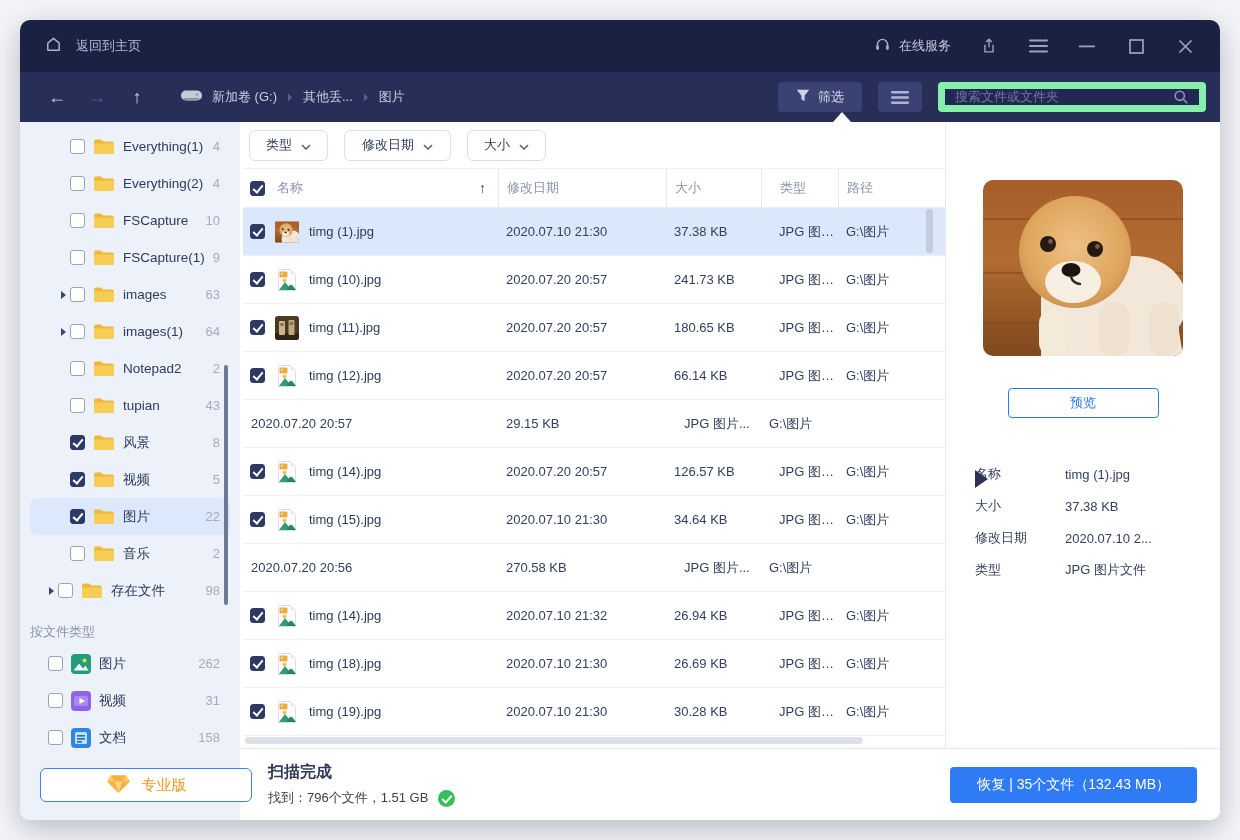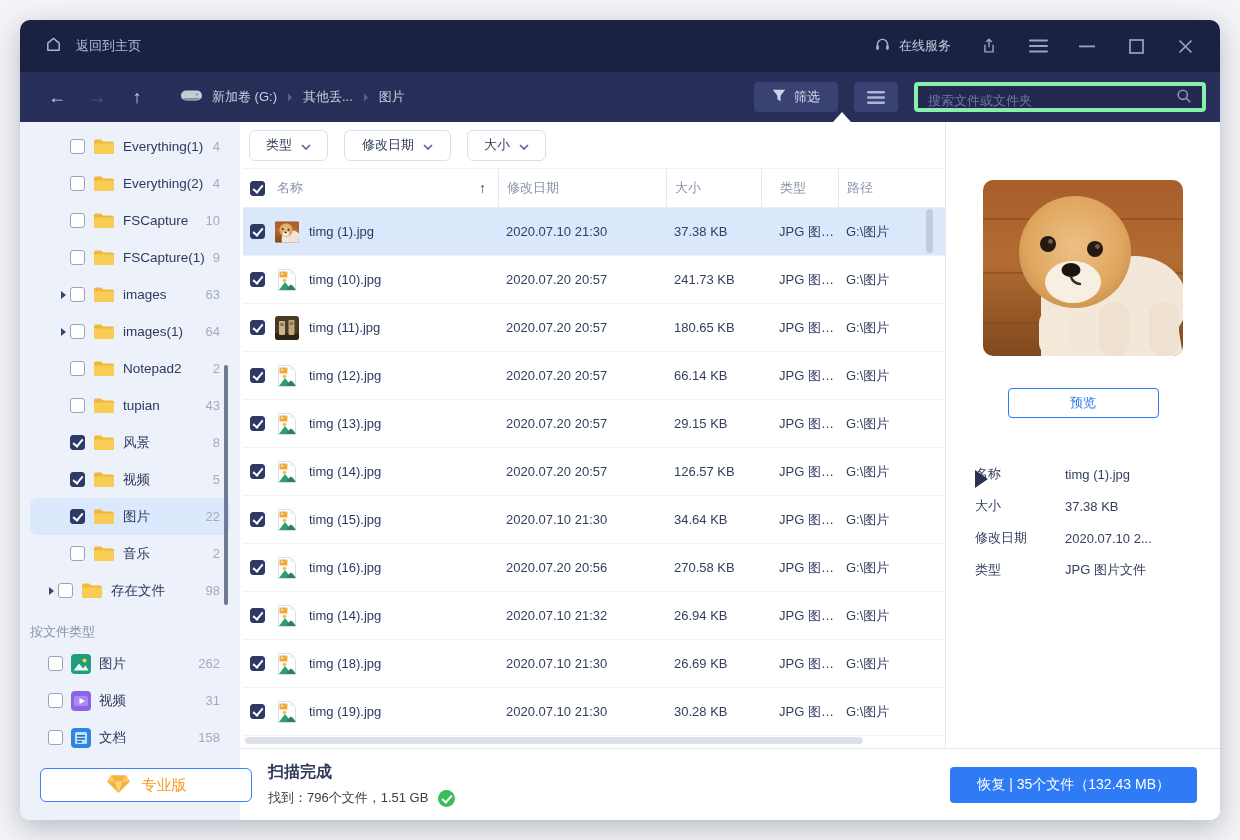--- a/index.html
+++ b/index.html
@@ -23,22 +23,22 @@
   .nav-arrow { font-size:18px; color:#c9cfe3; width:22px; text-align:center; cursor:pointer; }
   .nav-arrow.fwd { color:#545c8b; }
   .nav-arrow + .nav-arrow { margin-left:18px; }
   .breadcrumb { display:flex; align-items:center; gap:10px; margin-left:32px; }
   .crumb { display:flex; align-items:center; gap:9px; font-size:13px; color:#c7cde2; cursor:pointer; white-space:nowrap; }
   .filter-btn { margin-left:auto; width:84px; height:30px; background:#3a4273; border-radius:4px;
                 display:flex; align-items:center; justify-content:center; gap:8px; cursor:pointer; }
   .filter-btn span { font-size:13px; color:#d9def0; }
   .view-btn { margin-left:16px; width:44px; height:30px; background:#3a4273; border-radius:4px;
               display:flex; align-items:center; justify-content:center; cursor:pointer; }
-  .searchbox { margin-left:16px; width:292px; height:30px; background:#222850; border:4px solid #86efac;
-               border-radius:4px; display:flex; align-items:flex-end; padding:0 10px; }
+  .searchbox { margin-left:16px; width:268px; height:30px; background:#222850; border:7px solid #86efac;
+               border-radius:4px; display:flex; align-items:flex-start; padding:0 10px; }
   .searchbox input { flex:1; background:transparent; border:none; outline:none; font-size:13px; color:#cfd5ea;
                      font-family:inherit; }
   .searchbox input::placeholder { color:#6f78a4; }
   .popover-arrow { position:absolute; left:813px; bottom:0; width:0; height:0;
                    border-left:9px solid transparent; border-right:9px solid transparent; border-bottom:10px solid #fff; }
 
   
   .content { flex:1; display:flex; min-height:0; }
 
   
@@ -588,98 +588,68 @@
                     </svg>
                   </span>
                   <span>timg (12).jpg</span>
                 </div>
                 <div class="cell">2020.07.20 20:57</div>
                 <div class="cell">66.14 KB</div>
                 <div class="cell type">JPG 图片...</div>
                 <div class="cell">G:\图片</div>
               </div>
               <div class="grid5 row">
+                <div class="cell">2020.07.20 20:57</div>
+                <div class="cell">29.15 KB</div>
+                <div class="cell type">JPG 图片...</div>
+                <div class="cell">G:\图片</div>
+              </div>
+              <div class="grid5 row">
                 <div class="cell name">
                   <span class="cb on"></span>
                   <span class="thumb">
                     <svg viewBox="0 0 24 24">
                       <path d="M3.5 1.5 h12 l5 5 v16 h-17 z" fill="#fff" stroke="#d9dee9"></path>
                       <path d="M15.5 1.5 l5 5 h-5 z" fill="#e9edf4"></path>
                       <rect x="4.5" y="3.5" width="8" height="6" rx="1.2" fill="#f2a93e"></rect>
                       <circle cx="7" cy="5.8" r="1" fill="#fde8c0"></circle>
                       <circle cx="9.5" cy="12.5" r="1.8" fill="#f5b93c"></circle>
                       <path d="M4 22 l6-8 4.5 5.5 2.5-3 4 5.5z" fill="#2f9e78"></path>
                       <path d="M11 22 l4.5-5.5 5 5.5z" fill="#27826a"></path>
                     </svg>
                   </span>
-                  <span>timg (13).jpg</span>
+                  <span>timg (14).jpg</span>
                 </div>
                 <div class="cell">2020.07.20 20:57</div>
-                <div class="cell">29.15 KB</div>
+                <div class="cell">126.57 KB</div>
                 <div class="cell type">JPG 图片...</div>
                 <div class="cell">G:\图片</div>
               </div>
               <div class="grid5 row">
                 <div class="cell name">
                   <span class="cb on"></span>
                   <span class="thumb">
                     <svg viewBox="0 0 24 24">
                       <path d="M3.5 1.5 h12 l5 5 v16 h-17 z" fill="#fff" stroke="#d9dee9"></path>
                       <path d="M15.5 1.5 l5 5 h-5 z" fill="#e9edf4"></path>
                       <rect x="4.5" y="3.5" width="8" height="6" rx="1.2" fill="#f2a93e"></rect>
                       <circle cx="7" cy="5.8" r="1" fill="#fde8c0"></circle>
                       <circle cx="9.5" cy="12.5" r="1.8" fill="#f5b93c"></circle>
                       <path d="M4 22 l6-8 4.5 5.5 2.5-3 4 5.5z" fill="#2f9e78"></path>
                       <path d="M11 22 l4.5-5.5 5 5.5z" fill="#27826a"></path>
                     </svg>
                   </span>
-                  <span>timg (14).jpg</span>
-                </div>
-                <div class="cell">2020.07.20 20:57</div>
-                <div class="cell">126.57 KB</div>
-                <div class="cell type">JPG 图片...</div>
-                <div class="cell">G:\图片</div>
-              </div>
-              <div class="grid5 row">
-                <div class="cell name">
-                  <span class="cb on"></span>
-                  <span class="thumb">
-                    <svg viewBox="0 0 24 24">
-                      <path d="M3.5 1.5 h12 l5 5 v16 h-17 z" fill="#fff" stroke="#d9dee9"></path>
-                      <path d="M15.5 1.5 l5 5 h-5 z" fill="#e9edf4"></path>
-                      <rect x="4.5" y="3.5" width="8" height="6" rx="1.2" fill="#f2a93e"></rect>
-                      <circle cx="7" cy="5.8" r="1" fill="#fde8c0"></circle>
-                      <circle cx="9.5" cy="12.5" r="1.8" fill="#f5b93c"></circle>
-                      <path d="M4 22 l6-8 4.5 5.5 2.5-3 4 5.5z" fill="#2f9e78"></path>
-                      <path d="M11 22 l4.5-5.5 5 5.5z" fill="#27826a"></path>
-                    </svg>
-                  </span>
                   <span>timg (15).jpg</span>
                 </div>
                 <div class="cell">2020.07.10 21:30</div>
                 <div class="cell">34.64 KB</div>
                 <div class="cell type">JPG 图片...</div>
                 <div class="cell">G:\图片</div>
               </div>
               <div class="grid5 row">
-                <div class="cell name">
-                  <span class="cb on"></span>
-                  <span class="thumb">
-                    <svg viewBox="0 0 24 24">
-                      <path d="M3.5 1.5 h12 l5 5 v16 h-17 z" fill="#fff" stroke="#d9dee9"></path>
-                      <path d="M15.5 1.5 l5 5 h-5 z" fill="#e9edf4"></path>
-                      <rect x="4.5" y="3.5" width="8" height="6" rx="1.2" fill="#f2a93e"></rect>
-                      <circle cx="7" cy="5.8" r="1" fill="#fde8c0"></circle>
-                      <circle cx="9.5" cy="12.5" r="1.8" fill="#f5b93c"></circle>
-                      <path d="M4 22 l6-8 4.5 5.5 2.5-3 4 5.5z" fill="#2f9e78"></path>
-                      <path d="M11 22 l4.5-5.5 5 5.5z" fill="#27826a"></path>
-                    </svg>
-                  </span>
-                  <span>timg (16).jpg</span>
-                </div>
                 <div class="cell">2020.07.20 20:56</div>
                 <div class="cell">270.58 KB</div>
                 <div class="cell type">JPG 图片...</div>
                 <div class="cell">G:\图片</div>
               </div>
               <div class="grid5 row">
                 <div class="cell name">
                   <span class="cb on"></span>
                   <span class="thumb">
                     <svg viewBox="0 0 24 24">

